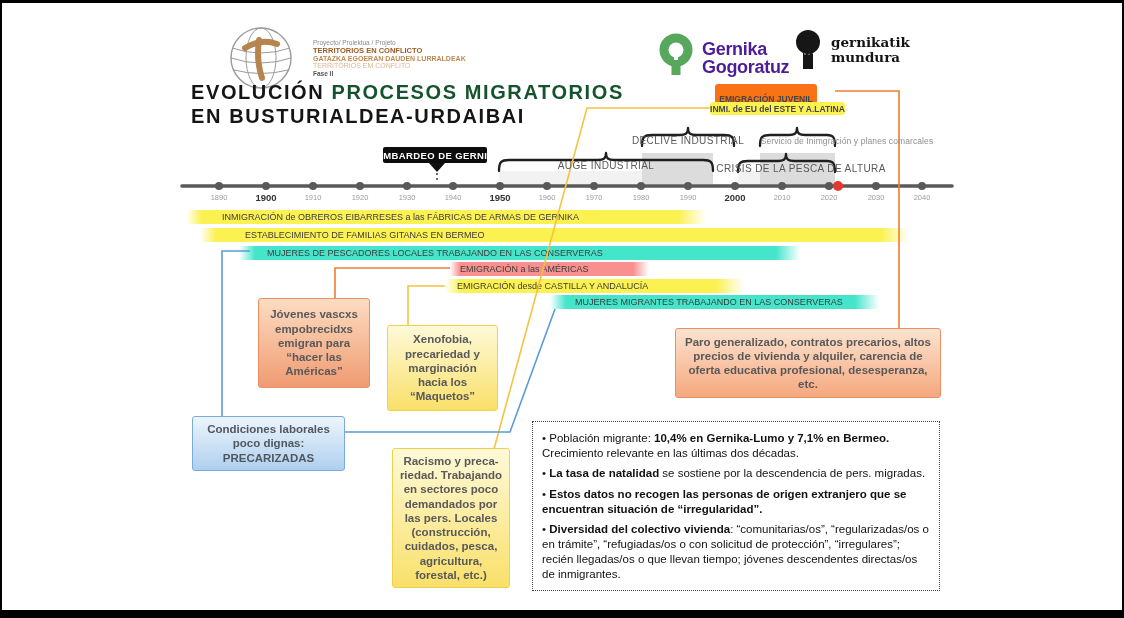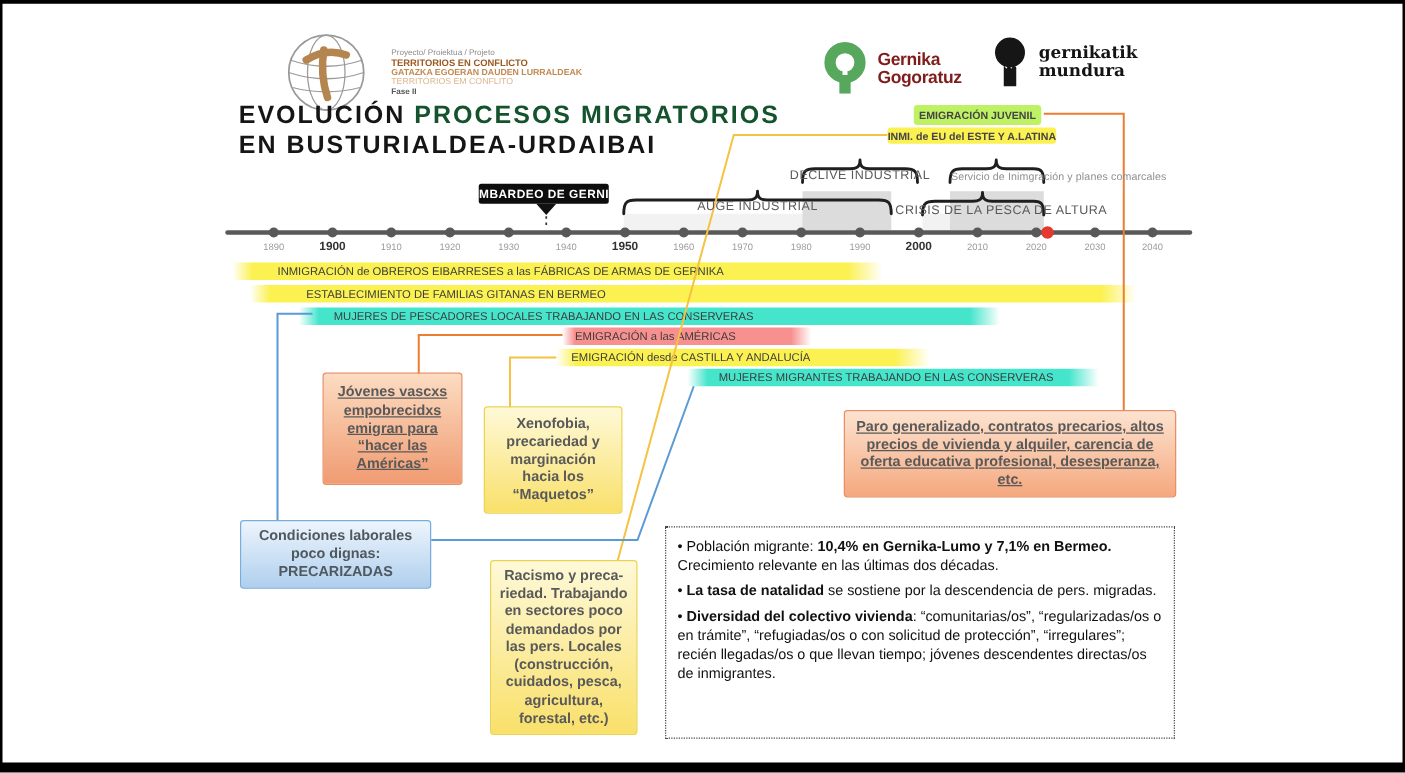--- a/index.html
+++ b/index.html
@@ -10,41 +10,41 @@
   }
   .abs{position:absolute;}
   
   .proj-l1{font-size:6.5px;color:#8a8a8a;}
   .proj-l2{font-size:7.5px;font-weight:bold;color:#9C5A24;}
   .proj-l3{font-size:7px;font-weight:bold;color:#C08A52;}
   .proj-l4{font-size:7px;color:#DBB68E;}
   .proj-l5{font-size:6.5px;font-weight:bold;color:#555;margin-top:1px;}
   .title-line{font-size:20px;font-weight:bold;letter-spacing:1.6px;color:#151515;white-space:nowrap;}
   .title-brown{color:#14532d;}
-  .gg-text{font-size:14px;font-weight:bold;color:#7f1d1d;line-height:1.02;letter-spacing:-0.3px;}
+  .gg-text{font-size:18px;font-weight:bold;color:#4c1d95;line-height:1.02;letter-spacing:-0.3px;}
   .gm-text{font-family:"DejaVu Serif",serif;font-size:13.5px;font-weight:bold;color:#141414;line-height:1.08;}
   
   .tick{font-size:7.5px;color:#9b9b9b;transform:translateX(-50%);white-space:nowrap;}
   .tick.bold{font-size:9.5px;color:#333;font-weight:bold;}
   .period-label{font-size:10px;color:#595959;transform:translateX(-50%);white-space:nowrap;letter-spacing:0.4px;margin-top:16px;}
   .period-label.small{font-size:8.5px;color:#8f8f8f;letter-spacing:0.1px;}
   .event-box{background:#0d0d0d;color:#fff;font-size:9.5px;font-weight:bold;letter-spacing:0.4px;
     display:flex;align-items:center;justify-content:center;border-radius:2px;white-space:nowrap;}
   .tag{display:flex;align-items:center;justify-content:center;font-size:8.5px;font-weight:bold;
     color:#454545;border-radius:3px;white-space:nowrap;}
   
   .bar{height:14px;display:flex;align-items:center;font-size:9px;color:#3c3c3c;white-space:nowrap;border-radius:2px;}
   .bar.yellow{background:linear-gradient(90deg,rgba(251,241,81,0) 0,#FBF151 16px,#FBF151 calc(100% - 28px),rgba(251,241,81,0) 100%);}
   .bar.cyan{background:linear-gradient(90deg,rgba(69,229,204,0) 0,#45E5CC 16px,#45E5CC calc(100% - 24px),rgba(69,229,204,0) 100%);}
   .bar.pink{background:linear-gradient(90deg,rgba(248,143,144,0) 0,#F8908F 10px,#F8908F calc(100% - 16px),rgba(248,143,144,0) 100%);}
   
   .callout{box-sizing:border-box;border-radius:3px;text-align:center;font-weight:bold;color:#595959;
     display:flex;flex-direction:column;align-items:center;justify-content:center;
     font-size:11.5px;line-height:1.24;padding:6px;}
-  .callout.orange{background:linear-gradient(180deg,#FCDCC2 0%,#F09B71 100%);border:1.6px solid #E88F66;text-decoration:underline;}
+  .callout.orange{background:linear-gradient(180deg,#FCDCC2 0%,#F09B71 100%);border:1.6px solid #E88F66;}
   .callout.yellowbox{background:linear-gradient(180deg,#FEF9D8 0%,#F9E06A 100%);border:1.6px solid #EDD34B;text-align:center;}
   .callout.bluebox{background:linear-gradient(180deg,#EDF5FC 0%,#AFCFEE 100%);border:1.6px solid #78ACDC;color:#50585f;}
   
   .statsbox{box-sizing:border-box;border:1.6px dotted #4a4a4a;background:#fff;padding:4px 9px;
     font-size:11.5px;color:#111;line-height:1.32;}
   .statsbox .bullet{margin:5px 0;}
   svg{display:block;}
 </style>
 </head>
 <body>
@@ -166,31 +166,32 @@
   <span class="tick abs" style="left:874px;top:190px">2030</span>
   <span class="tick abs" style="left:920px;top:190px">2040</span>
 
   <div class="abs period-label" style="left:604px;top:141px">AUGE INDUSTRIAL</div>
   <div class="abs period-label" style="left:686px;top:116px">DECLIVE INDUSTRIAL</div>
   <div class="abs period-label" style="left:799px;top:144px">CRISIS DE LA PESCA DE ALTURA</div>
   <div class="abs period-label small" style="left:845px;top:117px">Servicio de Inimgración y planes comarcales</div>
 
   <div class="event-box abs" style="left:381px;top:144px;width:104px;height:16px">BOMBARDEO DE GERNIKA</div>
 
-  <div class="tag abs" style="left:729px;top:81px;width:102px;height:16px;background:#bef264">EMIGRACIÓN JUVENIL</div>
+  <div class="tag abs" style="left:713px;top:81px;width:102px;height:30px;background:#f97316">EMIGRACIÓN JUVENIL</div>
   <div class="tag abs" style="left:708px;top:99px;width:135px;height:13px;background:#FBF151">INMI. de EU del ESTE Y A.LATINA</div>
 
   <div class="callout orange abs" style="left:256px;top:295px;width:112px;height:90px">Jóvenes vascxs empobrecidxs emigran para “hacer las Américas”</div>
   <div class="callout yellowbox abs" style="left:385px;top:322px;width:111px;height:86px">Xenofobia, precariedad y marginación hacia los “Maquetos”</div>
   <div class="callout bluebox abs" style="left:190px;top:413px;width:153px;height:55px">
     <span>Condiciones laborales poco dignas:</span>
     <span>PRECARIZADAS</span>
   </div>
   <div class="callout yellowbox abs" style="left:390px;top:445px;width:118px;height:140px">Racismo y preca-riedad. Trabajando en sectores poco demandados por las pers. Locales (construcción, cuidados, pesca, agricultura, forestal, etc.)</div>
   <div class="callout orange abs" style="left:673px;top:325px;width:266px;height:70px;background:linear-gradient(180deg,#FCE3D0,#F5A87E)">Paro generalizado, contratos precarios, altos precios de vivienda y alquiler, carencia de oferta educativa profesional, desesperanza, etc.</div>
 
   <div class="statsbox abs" style="left:530px;top:418px;width:408px;height:170px">
     <div class="bullet"><span>• Población migrante: </span><b>10,4% en Gernika-Lumo y 7,1% en Bermeo.</b><span> Crecimiento relevante en las últimas dos décadas.</span></div>
     <div class="bullet"><span>• </span><b>La tasa de natalidad</b><span> se sostiene por la descendencia de pers. migradas.</span></div>
+    <div class="bullet"><span>• </span><b>Estos datos no recogen las personas de origen extranjero que se encuentran situación de “irregularidad”.</b><span></span></div>
     <div class="bullet"><span>• </span><b>Diversidad del colectivo vivienda</b><span>: “comunitarias/os”, “regularizadas/os o en trámite”, “refugiadas/os o con solicitud de protección”, “irregulares”; recién llegadas/os o que llevan tiempo; jóvenes descendentes directas/os de inmigrantes.</span></div>
   </div>
 
 </div>
 
 </body></html>

